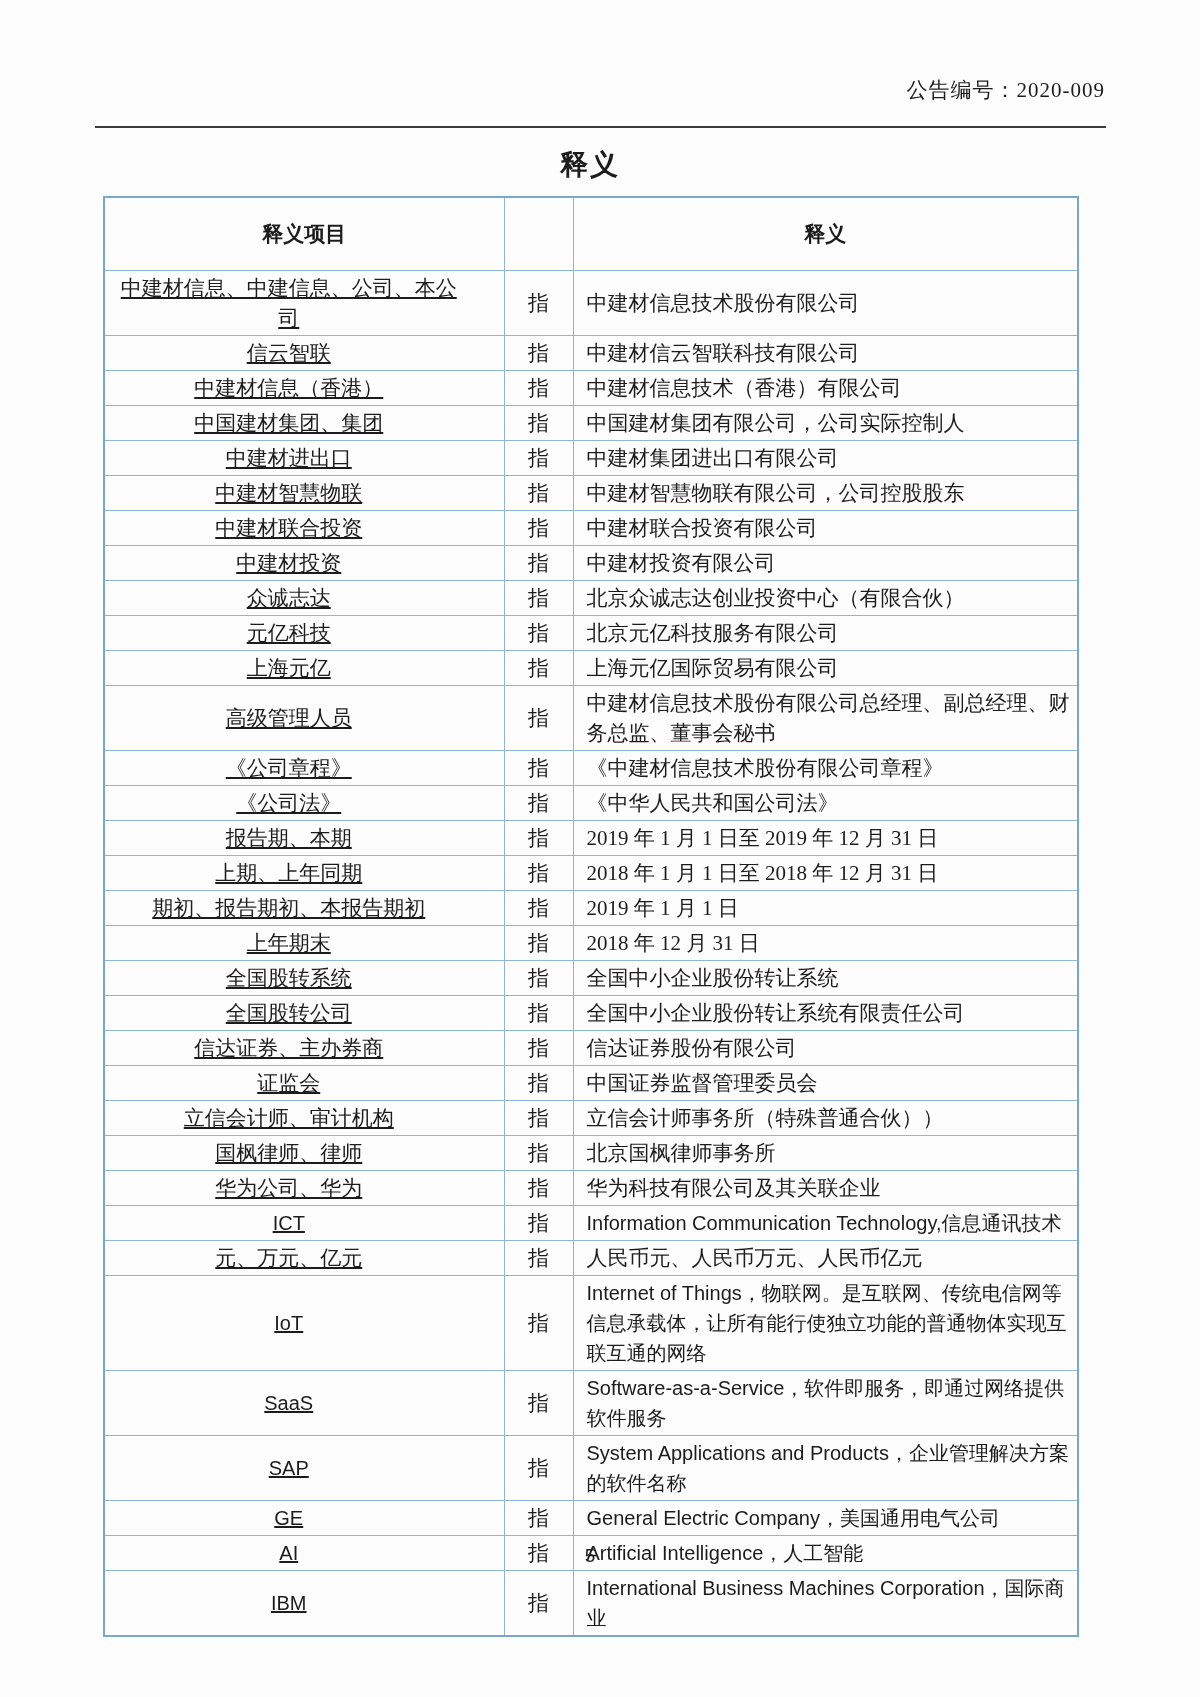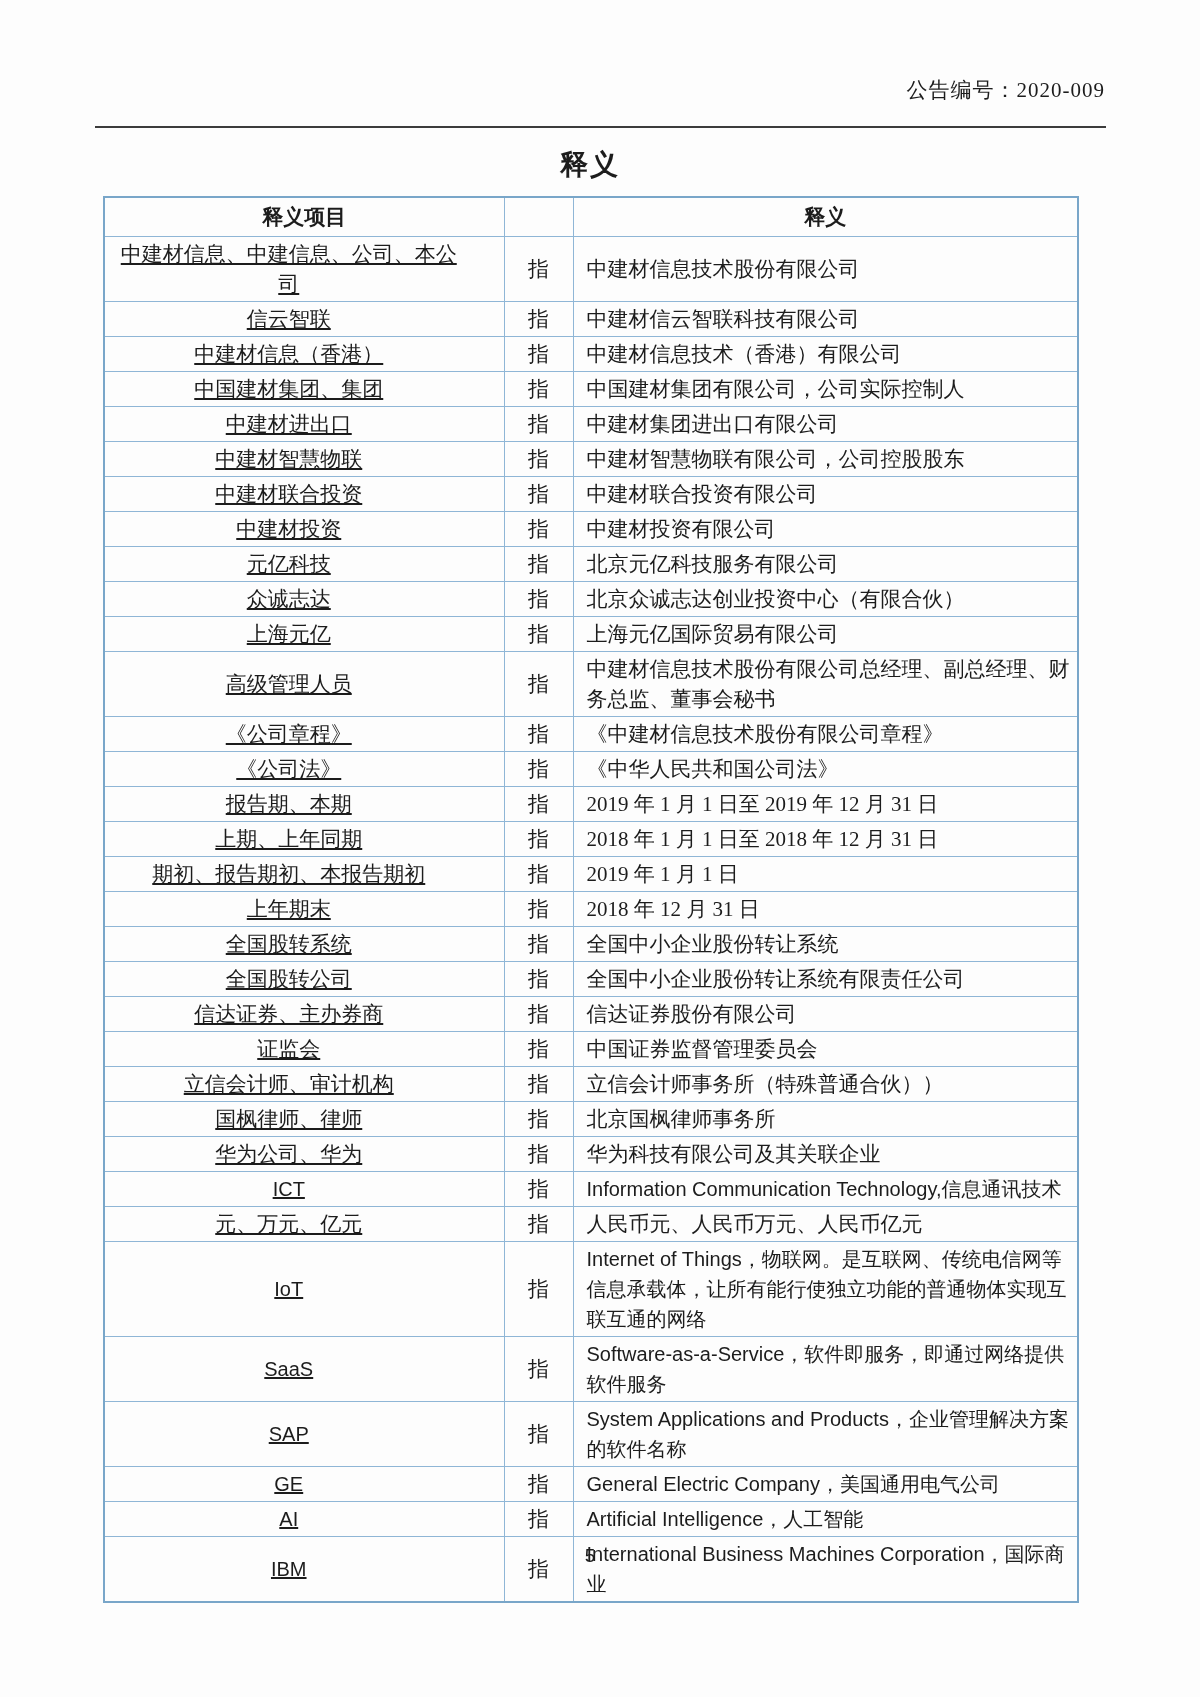--- a/index.html
+++ b/index.html
@@ -51,21 +51,21 @@
   th,td{
     border:1px solid var(--line);
     font-size:21px;
     line-height:30px;
     vertical-align:middle;
     word-break:break-word;
   }
   thead th{
     font-weight:bold;
     text-align:center;
-    padding:3px 4px;
+    padding:20px 4px;
     line-height:32px;
   }
   td.col-term{ padding:2px 45px 2px 14px; text-align:center;text-decoration:underline; }
   td.col-ref{ padding:2px 0; text-align:center; }
   td.col-def{ padding:2px 5px 2px 13px; text-align:left; }
 
   td.latin-term,
   td.latin-def{
     font-family:"Liberation Sans","DejaVu Sans",sans-serif;
     font-size:20px;
@@ -145,29 +145,29 @@
       <td class="col-def">中建材联合投资有限公司</td>
     </tr>
 
     <tr>
       <td class="col-term">中建材投资</td>
       <td class="col-ref">指</td>
       <td class="col-def">中建材投资有限公司</td>
     </tr>
 
     <tr>
+      <td class="col-term">众诚志达</td>
+      <td class="col-ref">指</td>
+      <td class="col-def">北京众诚志达创业投资中心（有限合伙）</td>
+    </tr>
+
+    <tr>
       <td class="col-term">元亿科技</td>
       <td class="col-ref">指</td>
       <td class="col-def">北京元亿科技服务有限公司</td>
-    </tr>
-
-    <tr>
-      <td class="col-term">众诚志达</td>
-      <td class="col-ref">指</td>
-      <td class="col-def">北京众诚志达创业投资中心（有限合伙）</td>
     </tr>
 
     <tr>
       <td class="col-term">上海元亿</td>
       <td class="col-ref">指</td>
       <td class="col-def">上海元亿国际贸易有限公司</td>
     </tr>
 
     <tr>
       <td class="col-term">高级管理人员</td>

